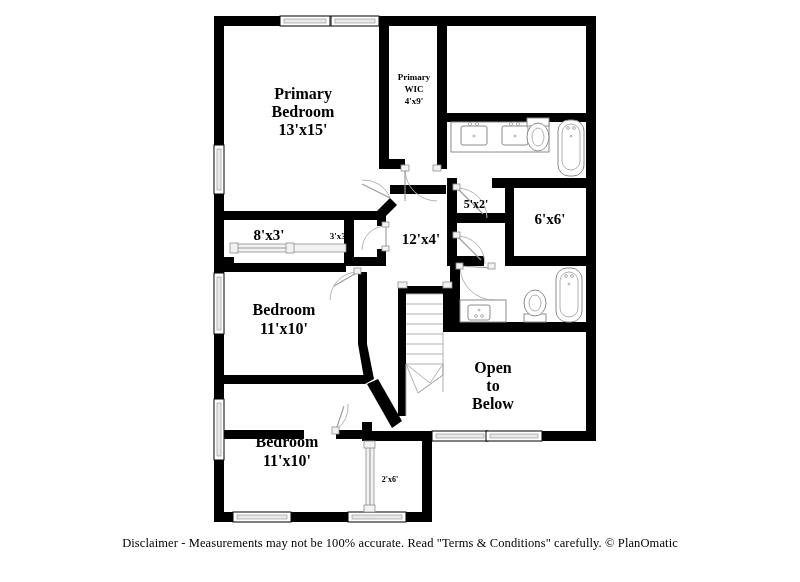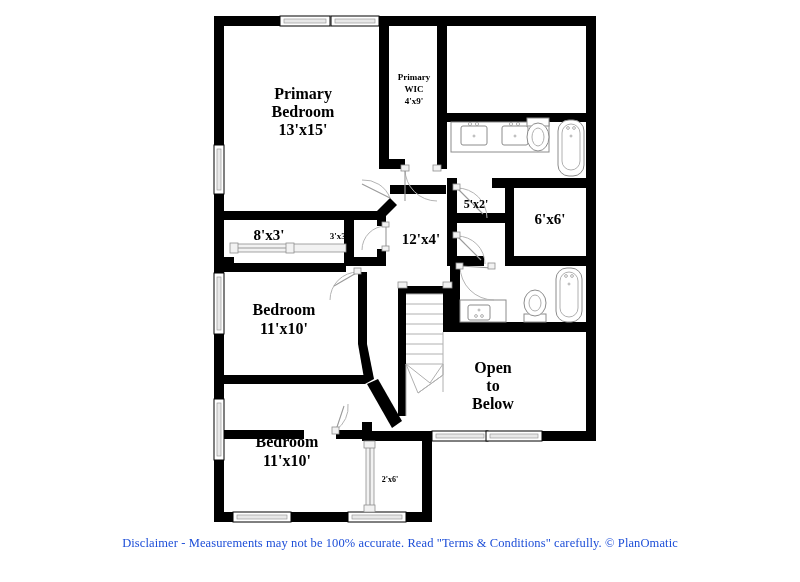--- a/index.html
+++ b/index.html
@@ -49,21 +49,21 @@
   .rm-tiny { font-size: 9px; }
   .rm-xtiny { font-size: 8px; }
   #disclaimer {
     position: absolute;
     left: 0;
     top: 536px;
     width: 800px;
     text-align: center;
     font-family: "Liberation Serif", serif;
     font-size: 12.5px;
-    color: #1d4ed8;
+    color: #000000;
     letter-spacing: 0.1px;
   }
 </style>
 </head>
 <body>
 
 <div id="plan-wrap">
   <svg id="floorplan" viewBox="0 0 800 582">
 
     <g>

